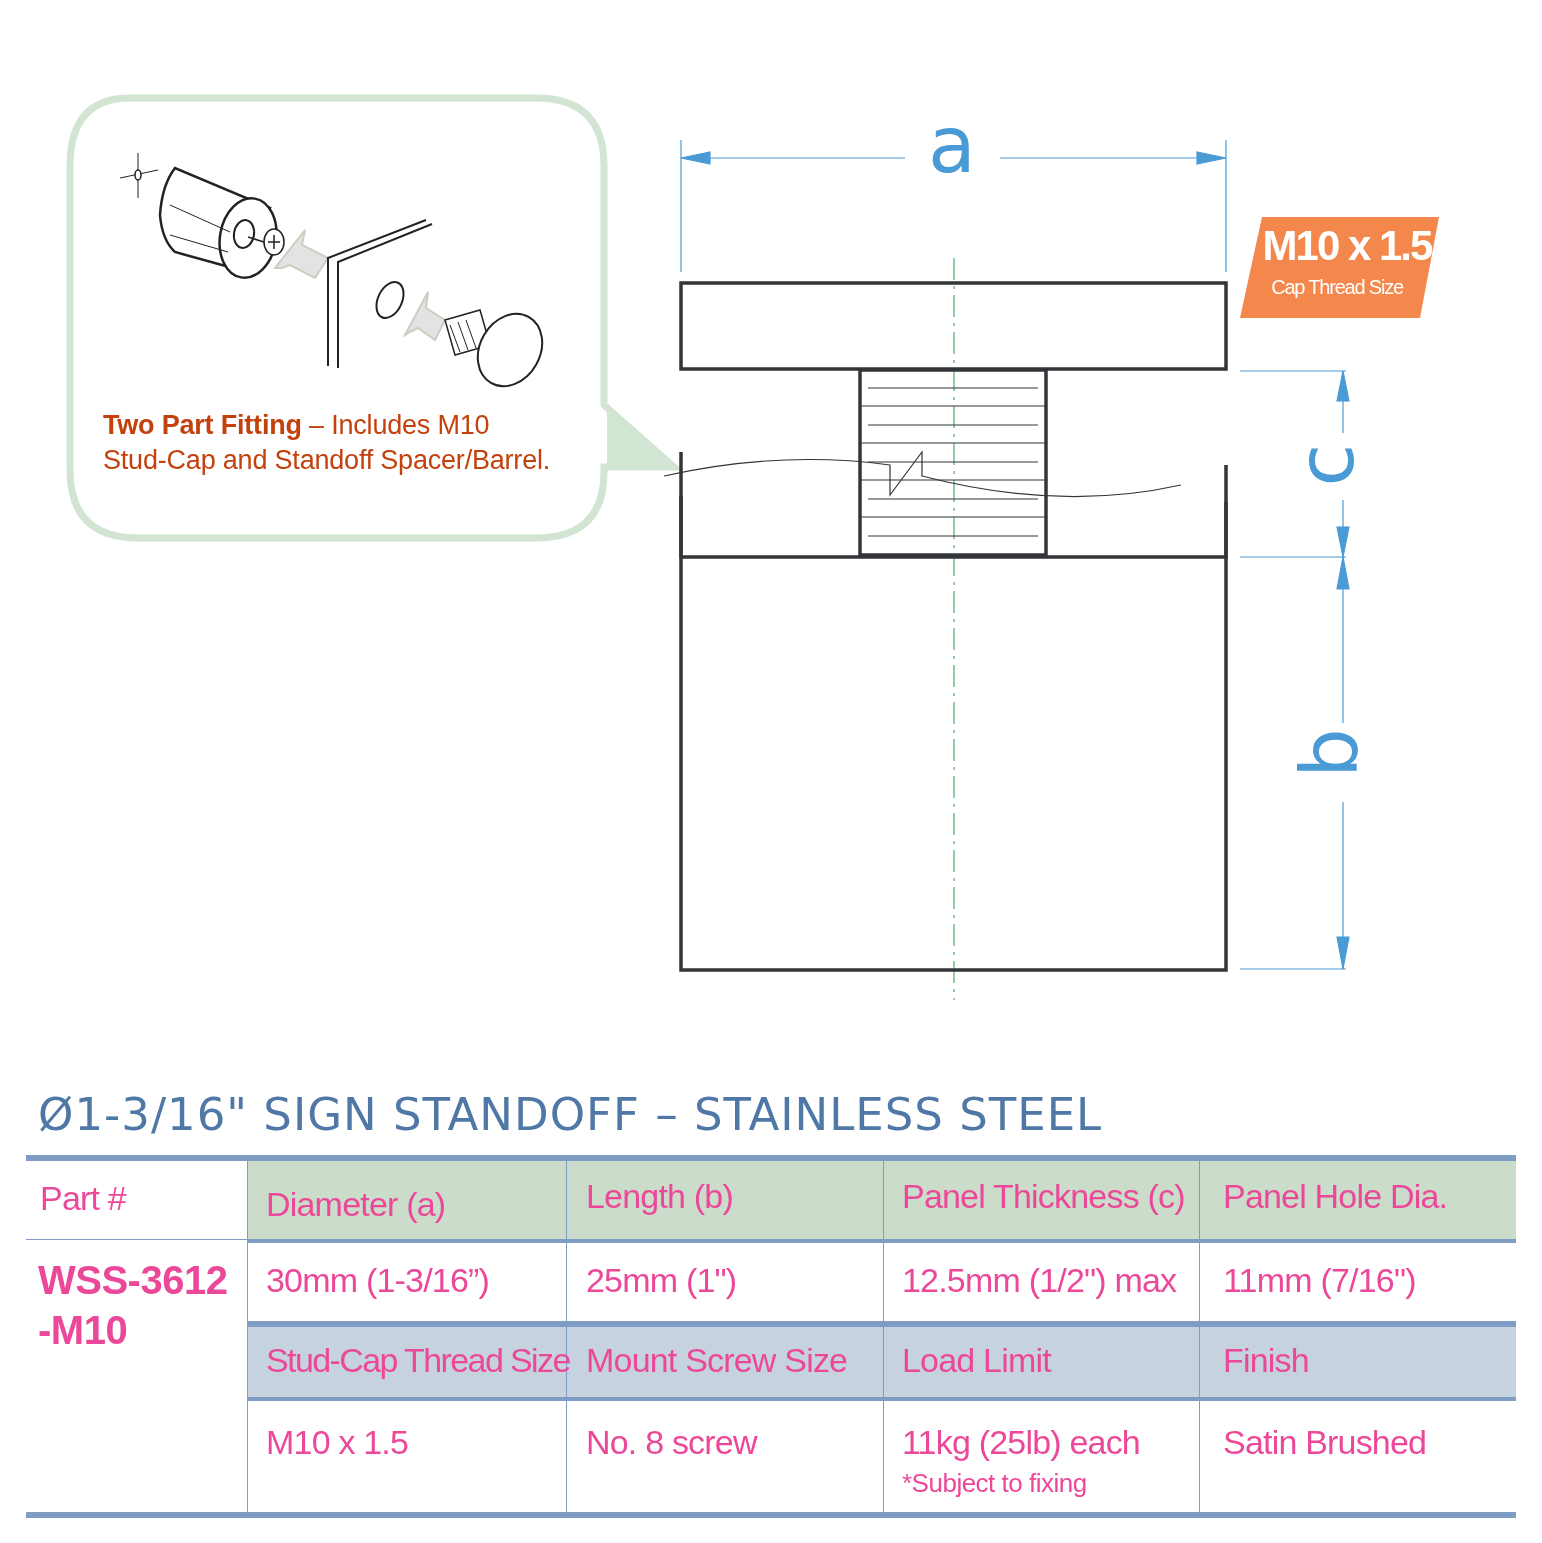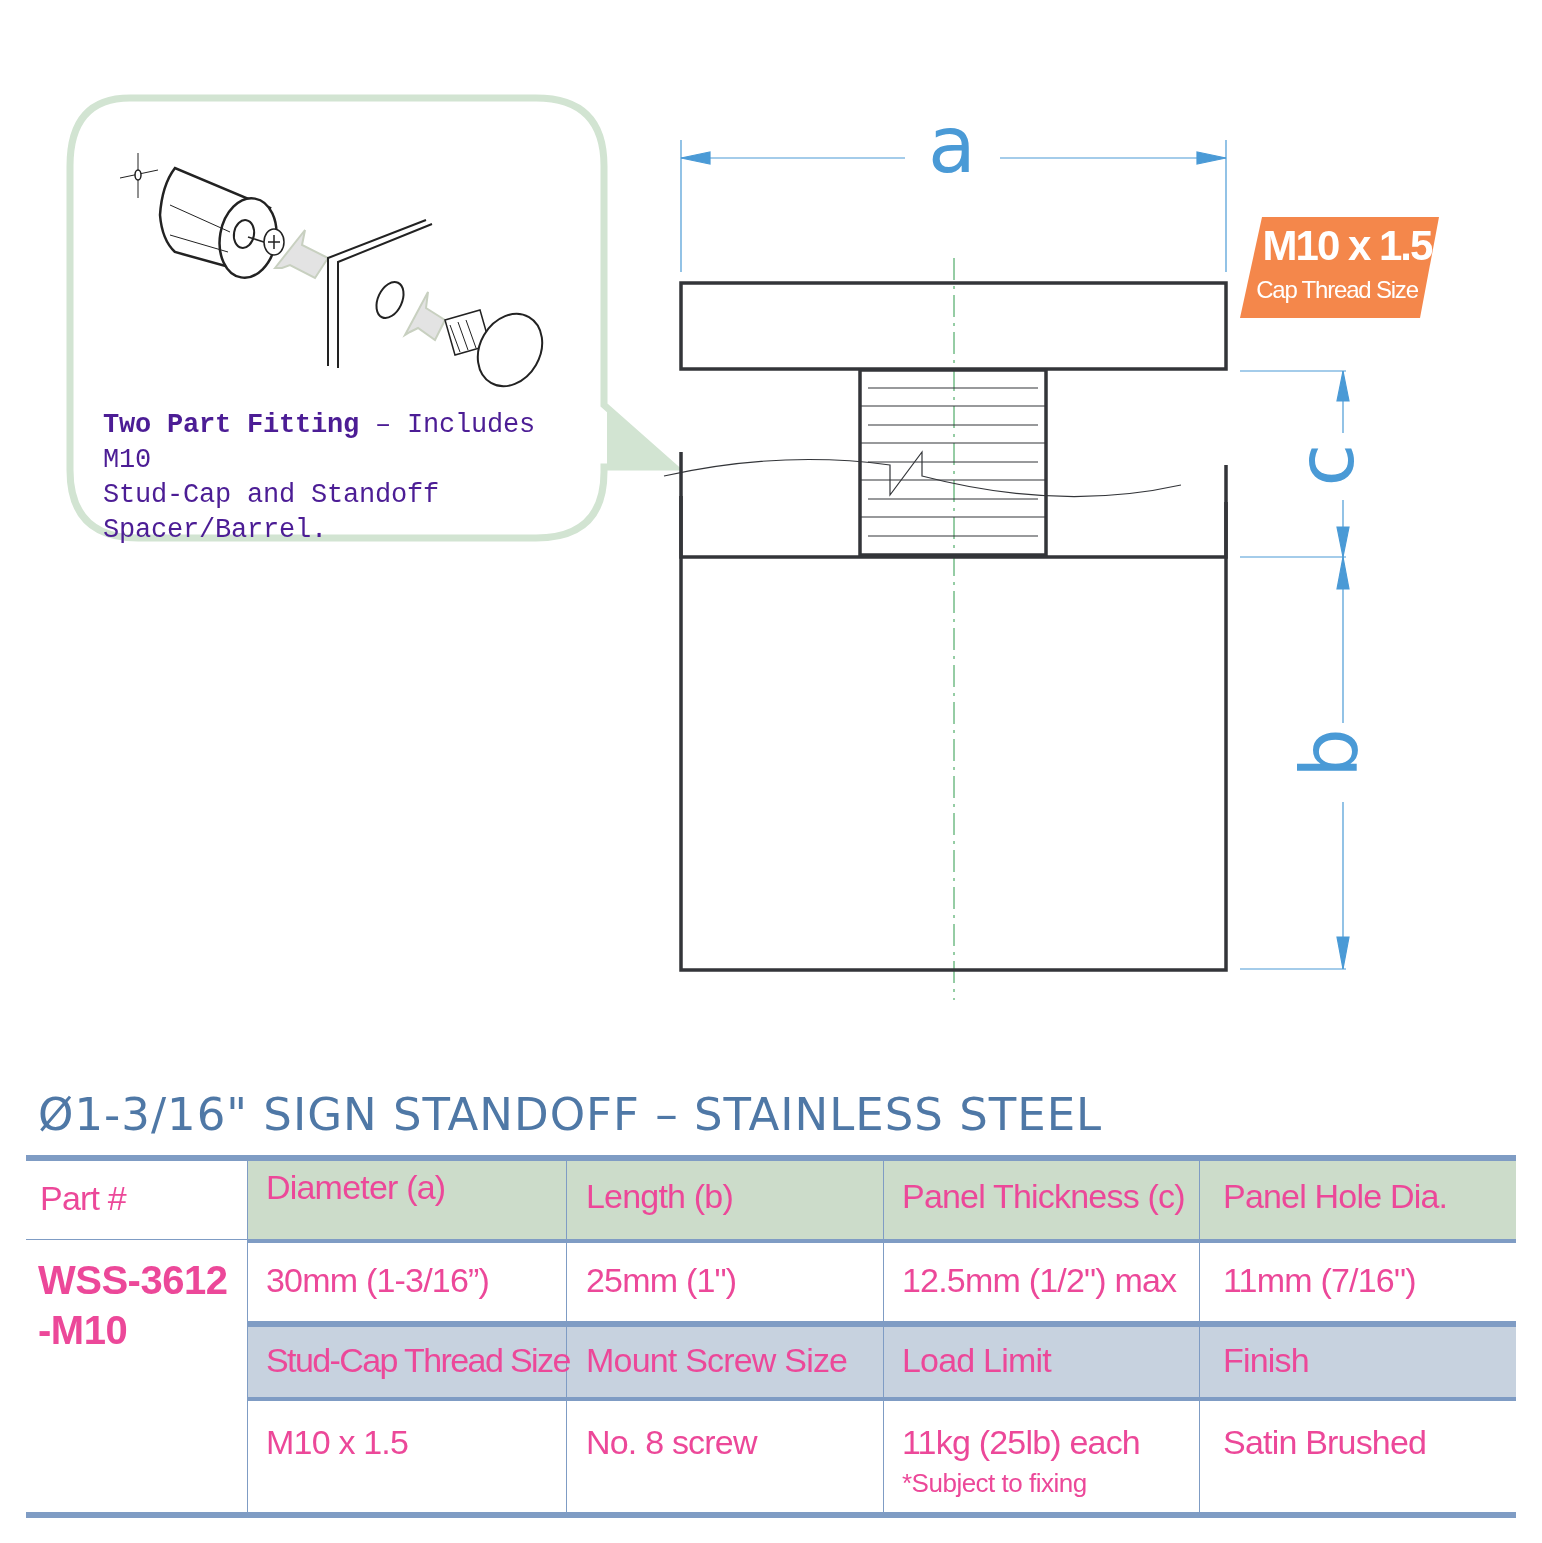--- a/index.html
+++ b/index.html
@@ -1,24 +1,24 @@
 <!DOCTYPE html>
 <html><head>
 <meta charset="utf-8">
 <style>
   html, body { margin: 0; padding: 0; background: #ffffff; }
   body { width: 1542px; height: 1543px; position: relative; overflow: hidden; font-family: "Liberation Sans", sans-serif; color: #3d4a66; }
   .abs { position: absolute; }
   svg { display: block; }
 
-  .callout-text { left: 103px; top: 408px; width: 480px; font-size: 27px; line-height: 35px; color: #4c1d95; font-family: Liberation Mono, monospace; letter-spacing: -0.2px; }
+  .callout-text { left: 103px; top: 408px; width: 480px; font-size: 27px; line-height: 35px; color: #c2410c; font-family: Liberation Sans, sans-serif; letter-spacing: -0.2px; }
   .callout-text b { font-weight: bold; }
 
   .badge-main { left: 1252px; top: 222px; width: 190px; text-align: center; color: #fff; font-weight: bold; font-size: 42px; letter-spacing: -2px; }
-  .badge-sub { left: 1242px; top: 276px; width: 190px; text-align: center; color: #fff; font-size: 24px; letter-spacing: -1.2px; }
+  .badge-sub { left: 1242px; top: 276px; width: 190px; text-align: center; color: #fff; font-size: 20px; letter-spacing: -1.2px; }
 
   .dim-label { color: #4a9ad6; font-family: "DejaVu Sans", sans-serif; font-weight: normal; }
 
   .title { left: 38px; top: 1088px; font-size: 45px; color: #4f78a6; letter-spacing: 1px; font-family: "DejaVu Sans", sans-serif; white-space: nowrap; }
 
   .table { left: 26px; top: 1155px; width: 1490px; height: 365px; }
   .hbar { position: absolute; left: 0; width: 1490px; height: 6px; background: #7f9cc4; }
   .vline { position: absolute; width: 1px; background: #7f9cc4; }
   .cell { position: absolute; font-size: 34px; color: #ec4899; letter-spacing: -0.8px; white-space: nowrap; font-family: Liberation Sans, sans-serif; }
   .hdr-green { position: absolute; background: #ccdcca; }
@@ -161,21 +161,21 @@
   <div class="vline" style="left:540px;top:6px;height:351px;"></div>
   <div class="vline" style="left:857px;top:6px;height:351px;"></div>
   <div class="vline" style="left:1173px;top:6px;height:351px;"></div>
 
   <div class="cell" style="left:14px;top:24px;">Part #</div>
   <div class="cell part" style="left:12px;top:100px;">
     <span>WSS-3612</span><br>
     <span>-M10</span>
   </div>
 
-  <div class="cell" style="left:240px;top:13px;">Diameter (a)</div>
+  <div class="cell" style="left:240px;top:30px;">Diameter (a)</div>
   <div class="cell" style="left:560px;top:22px;">Length (b)</div>
   <div class="cell" style="left:876px;top:22px;">Panel Thickness (c)</div>
   <div class="cell" style="left:1197px;top:22px;text-align:center;">Panel Hole Dia.</div>
 
   <div class="cell" style="left:240px;top:106px;">30mm (1-3/16”)</div>
   <div class="cell" style="left:560px;top:106px;">25mm (1")</div>
   <div class="cell" style="left:876px;top:106px;">12.5mm (1/2") max</div>
   <div class="cell" style="left:1197px;top:106px;">11mm (7/16")</div>
 
   <div class="cell" style="left:240px;top:186px;letter-spacing:-1.6px;text-align:center;">Stud-Cap Thread Size</div>

